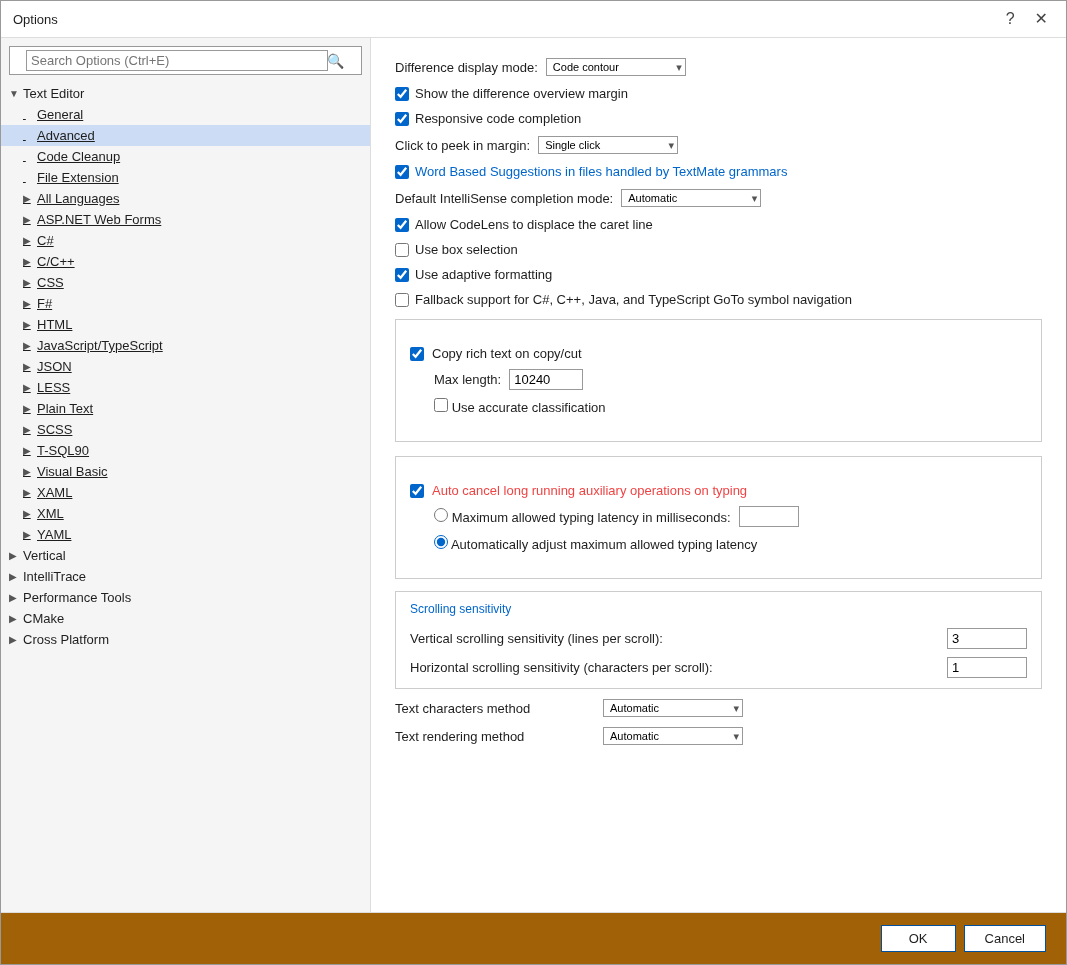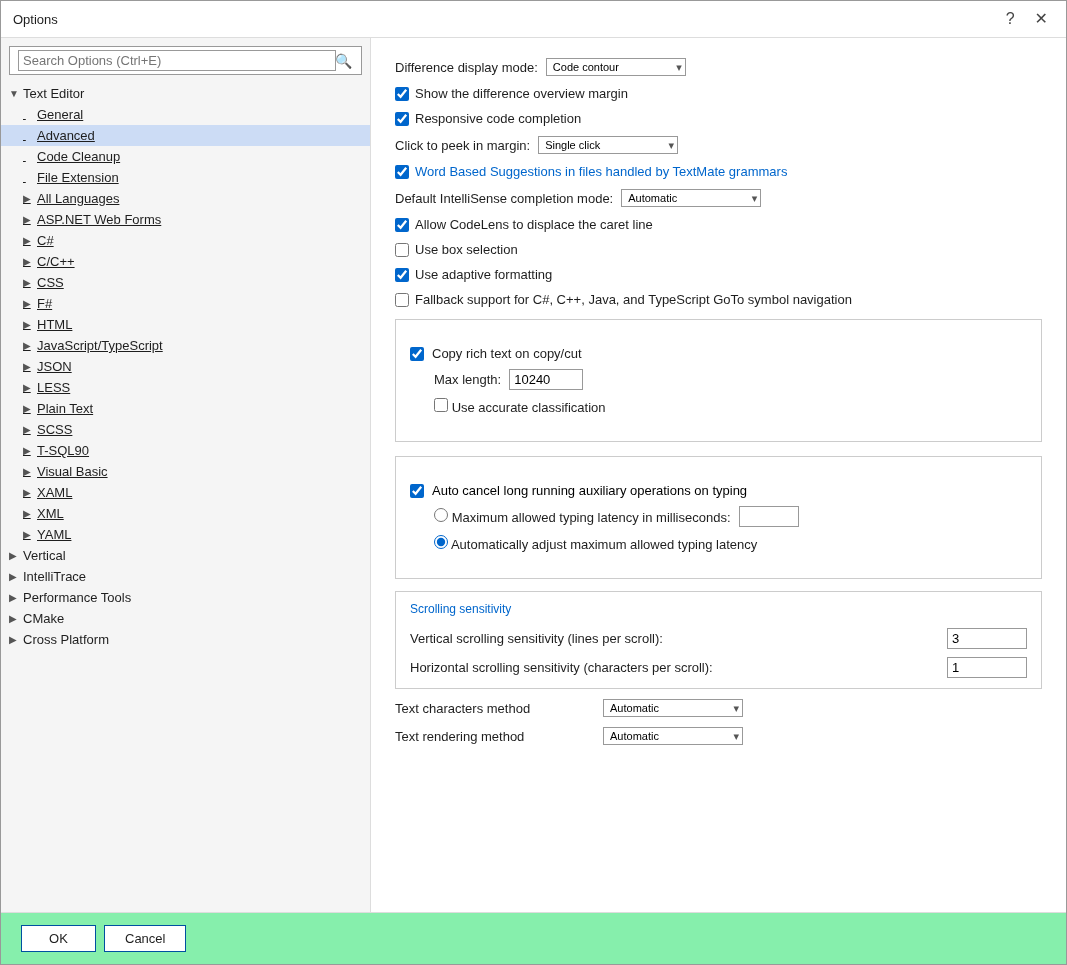--- a/index.html
+++ b/index.html
@@ -64,21 +64,21 @@
       display: flex;
       flex-direction: column;
       flex-shrink: 0;
     }
     .search-box {
       margin: 8px;
       display: flex;
       align-items: center;
       border: 1px solid #999;
       background: #fff;
-      padding: 3px 8px;
+      padding: 3px 16px;
     }
     .search-box input {
       border: none;
       outline: none;
       flex: 1;
       font-size: 13px;
       color: #888;
       background: transparent;
     }
     .search-icon { color: #555; font-size: 14px; }
@@ -194,24 +194,25 @@
       display: flex;
       flex-direction: column;
       gap: 8px;
     }
     .scrolling-label {
       color: #0066cc;
       font-size: 12px;
       margin-bottom: 4px;
     }
     .dialog-footer {
-      background: #86efac;
+      background: #a16207;
       border-top: 1px solid #ddd;
       padding: 12px 20px;
       display: flex;
+      justify-content: flex-end;
       gap: 8px;
       flex-shrink: 0;
     }
     .btn {
       padding: 5px 20px;
       font-size: 13px;
       border: 1px solid #0050a0;
       cursor: pointer;
       background: #fff;
       color: #1e1e1e;
@@ -457,21 +458,21 @@
           <label>
             <input type="checkbox" style="">
             <span class="label-text">Use accurate classification</span>
           </label>
         </div>
       </div>
 
       <div class="section-box">
         <div class="section-header">
           <input type="checkbox" checked="" style="">
-          <span style="color:#000000;">Auto cancel long running auxiliary operations on typing</span>
+          <span style="color:#ef4444;">Auto cancel long running auxiliary operations on typing</span>
         </div>
         <div class="inner-row">
           <label>
             <input type="radio" name="typing-latency" style="">
             <span class="label-text">Maximum allowed typing latency in milliseconds:</span>
           </label>
           <input type="text" style="width: 60px;">
         </div>
         <div class="inner-row">
           <label>

